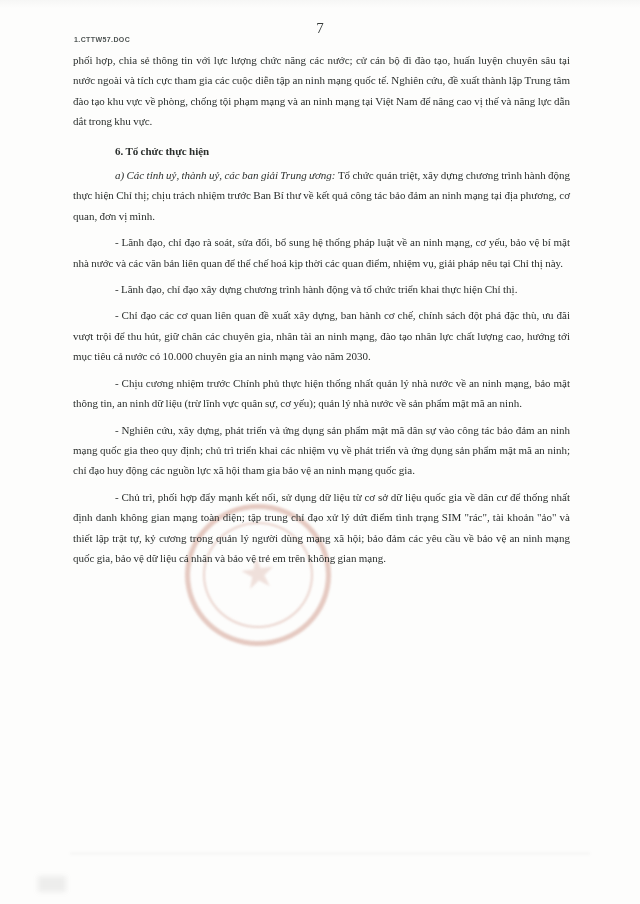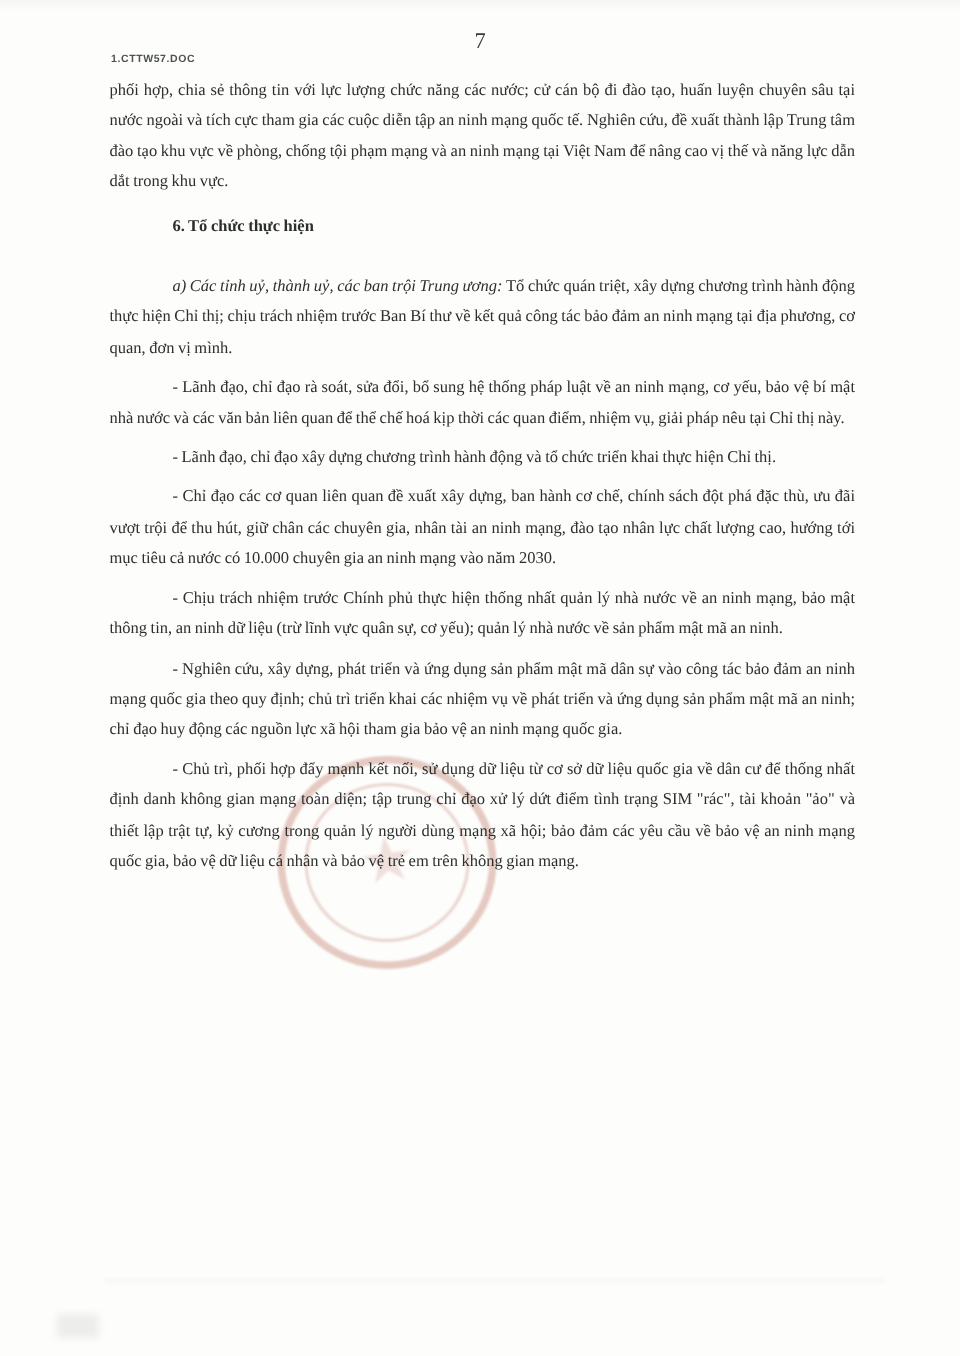--- a/index.html
+++ b/index.html
@@ -49,21 +49,21 @@
     word-spacing: -0.4px;
   }
   .para {
     margin: 0 0 6px 0;
     text-align: justify;
   }
   .para.indent { text-indent: 42px; }
   .para.heading {
     font-weight: bold;
     text-align: left;
-    margin: 9px 0 20px 0;
+    margin: 9px 0 4px 0;
   }
   .it { font-style: italic; }
   .bd { font-weight: bold; }
 
   
   .stamp {
     position: absolute;
     left: 185px;
     top: 504px;
     width: 136px;
@@ -119,24 +119,24 @@
   <div class="page-number">7</div>
 
   <div class="stamp">
     <div class="stamp-inner"></div>
     <div class="stamp-star">★</div>
   </div>
 
   <div class="doc-body" id="doc-body">
       <p class="para"><span class="">phối hợp, chia sẻ thông tin với lực lượng chức năng các nước; cử cán bộ đi đào tạo, huấn luyện chuyên sâu tại nước ngoài và tích cực tham gia các cuộc diễn tập an ninh mạng quốc tế. Nghiên cứu, đề xuất thành lập Trung tâm đào tạo khu vực về phòng, chống tội phạm mạng và an ninh mạng tại Việt Nam để nâng cao vị thế và năng lực dẫn dắt trong khu vực.</span></p>
       <p class="para indent heading"><span class="bd">6. Tổ chức thực hiện</span></p>
-      <p class="para indent"><span class="it ">a) Các tỉnh uỷ, thành uỷ, các ban trội Trung ương: </span><span class="">Tổ chức quán triệt, xây dựng chương trình hành động thực hiện Chỉ thị; chịu trách nhiệm trước Ban Bí thư về kết quả công tác bảo đảm an ninh mạng tại địa phương, cơ quan, đơn vị mình.</span></p>
+      <p class="para indent"><span class="it ">a) Các tỉnh uỷ, thành uỷ, các ban giải Trung ương: </span><span class="">Tổ chức quán triệt, xây dựng chương trình hành động thực hiện Chỉ thị; chịu trách nhiệm trước Ban Bí thư về kết quả công tác bảo đảm an ninh mạng tại địa phương, cơ quan, đơn vị mình.</span></p>
       <p class="para indent"><span class="">- Lãnh đạo, chỉ đạo rà soát, sửa đổi, bổ sung hệ thống pháp luật về an ninh mạng, cơ yếu, bảo vệ bí mật nhà nước và các văn bản liên quan để thể chế hoá kịp thời các quan điểm, nhiệm vụ, giải pháp nêu tại Chỉ thị này.</span></p>
       <p class="para indent"><span class="">- Lãnh đạo, chỉ đạo xây dựng chương trình hành động và tổ chức triển khai thực hiện Chỉ thị.</span></p>
       <p class="para indent"><span class="">- Chỉ đạo các cơ quan liên quan đề xuất xây dựng, ban hành cơ chế, chính sách đột phá đặc thù, ưu đãi vượt trội để thu hút, giữ chân các chuyên gia, nhân tài an ninh mạng, đào tạo nhân lực chất lượng cao, hướng tới mục tiêu cả nước có 10.000 chuyên gia an ninh mạng vào năm 2030.</span></p>
-      <p class="para indent"><span class="">- Chịu trách nhiệm trước Chính phủ thực hiện thống nhất quản lý nhà nước về an ninh mạng, bảo mật thông tin, an ninh dữ liệu (trừ lĩnh vực quân sự, cơ yếu); quản lý nhà nước về sản phẩm mật mã an ninh.</span></p>
+      <p class="para indent"><span class="">- Chịu cương nhiệm trước Chính phủ thực hiện thống nhất quản lý nhà nước về an ninh mạng, bảo mật thông tin, an ninh dữ liệu (trừ lĩnh vực quân sự, cơ yếu); quản lý nhà nước về sản phẩm mật mã an ninh.</span></p>
       <p class="para indent"><span class="">- Nghiên cứu, xây dựng, phát triển và ứng dụng sản phẩm mật mã dân sự vào công tác bảo đảm an ninh mạng quốc gia theo quy định; chủ trì triển khai các nhiệm vụ về phát triển và ứng dụng sản phẩm mật mã an ninh; chỉ đạo huy động các nguồn lực xã hội tham gia bảo vệ an ninh mạng quốc gia.</span></p>
       <p class="para indent"><span class="">- Chủ trì, phối hợp đẩy mạnh kết nối, sử dụng dữ liệu từ cơ sở dữ liệu quốc gia về dân cư để thống nhất định danh không gian mạng toàn diện; tập trung chỉ đạo xử lý dứt điểm tình trạng SIM "rác", tài khoản "ảo" và thiết lập trật tự, kỷ cương trong quản lý người dùng mạng xã hội; bảo đảm các yêu cầu về bảo vệ an ninh mạng quốc gia, bảo vệ dữ liệu cá nhân và bảo vệ trẻ em trên không gian mạng.</span></p>
     </div>
 
   <div class="smudge"></div>
   <div class="streak"></div>
 </div>
 
 </body></html>

